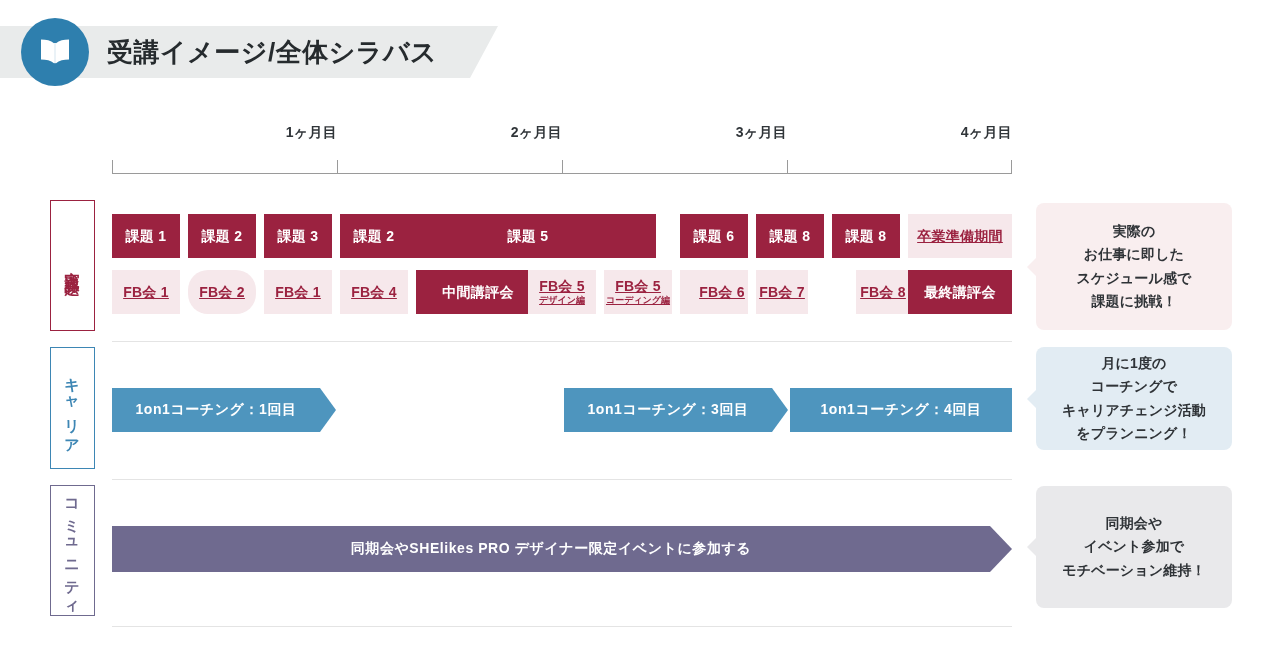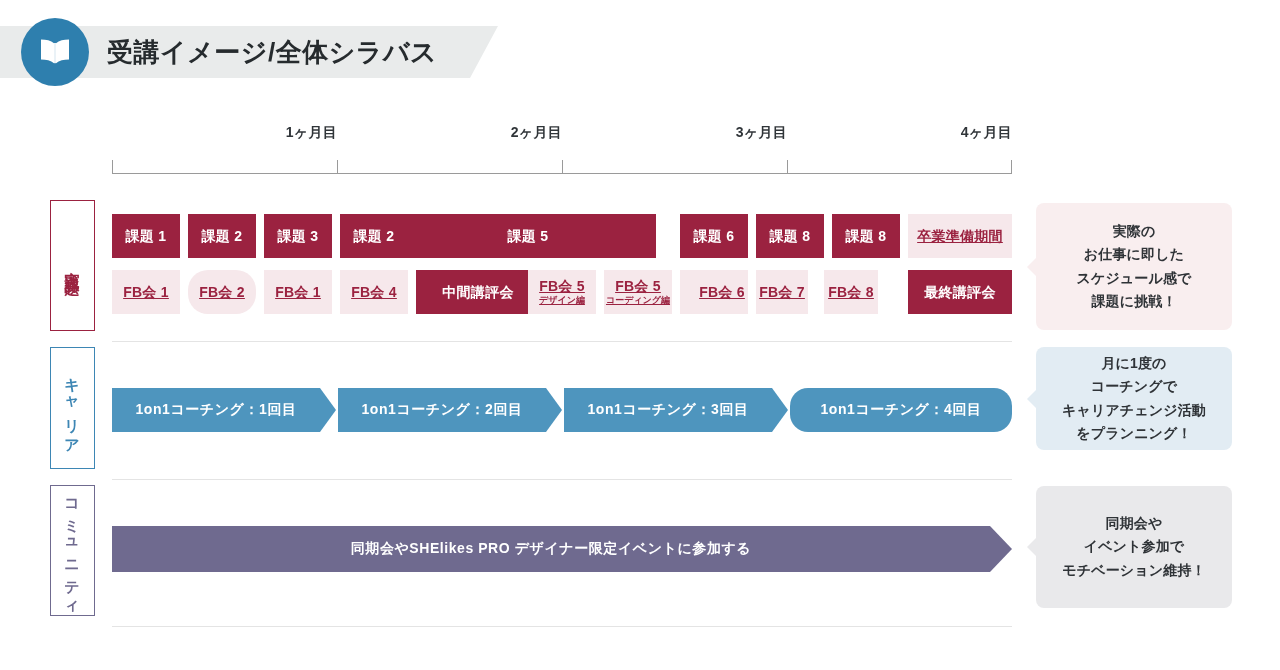--- a/index.html
+++ b/index.html
@@ -165,43 +165,42 @@
   <div class="blk pale" style="left:416px;width:68px;">
     <div>FB会 5</div>
     <div class="sub">デザイン編</div>
   </div>
   <div class="blk pale" style="left:492px;width:68px;">
     <div>FB会 5</div>
     <div class="sub">コーディング編</div>
   </div>
   <div class="blk pale" style="left:568px;width:68px;padding-left:16px;">FB会 6</div>
   <div class="blk pale" style="left:644px;width:52px;text-align:right;">FB会 7</div>
-  <div class="blk pale" style="left:712px;width:54px;">FB会 8</div>
+  <div class="blk pale" style="left:744px;width:54px;">FB会 8</div>
   <div class="blk solid" style="left:796px;width:104px;">最終講評会</div>
 </div>
 
 <div class="row-sep" style="top:341px;"></div>
 
 <div class="callout" id="callout-task">
   <span class="notch"></span>
   <span class="callout-text">実際の
 お仕事に即した
 スケジュール感で
 課題に挑戦！</span>
 </div>
 
 <div class="vlabel" id="vlabel-career" style="top:347px;height:122px;">
   <span>キャリア</span>
 </div>
 
 <div id="career-track">
   <div class="chev point" style="left:0px;width:224px;">1on1コーチング：1回目</div>
-  <div class="chev point" style="left:226px;width:224px;">1on1コーチング：2回目</div>
   <div class="chev point" style="left:452px;width:224px;">1on1コーチング：3回目</div>
-  <div class="chev" style="left:678px;width:222px;border-radius:18px;">1on1コーチング：4回目</div>
+  <div class="chev" style="left:678px;width:222px;">1on1コーチング：4回目</div>
 </div>
 
 <div class="row-sep" style="top:479px;"></div>
 
 <div class="callout" id="callout-career">
   <span class="notch"></span>
   <span class="callout-text">月に1度の
 コーチングで
 キャリアチェンジ活動
 をプランニング！</span>

